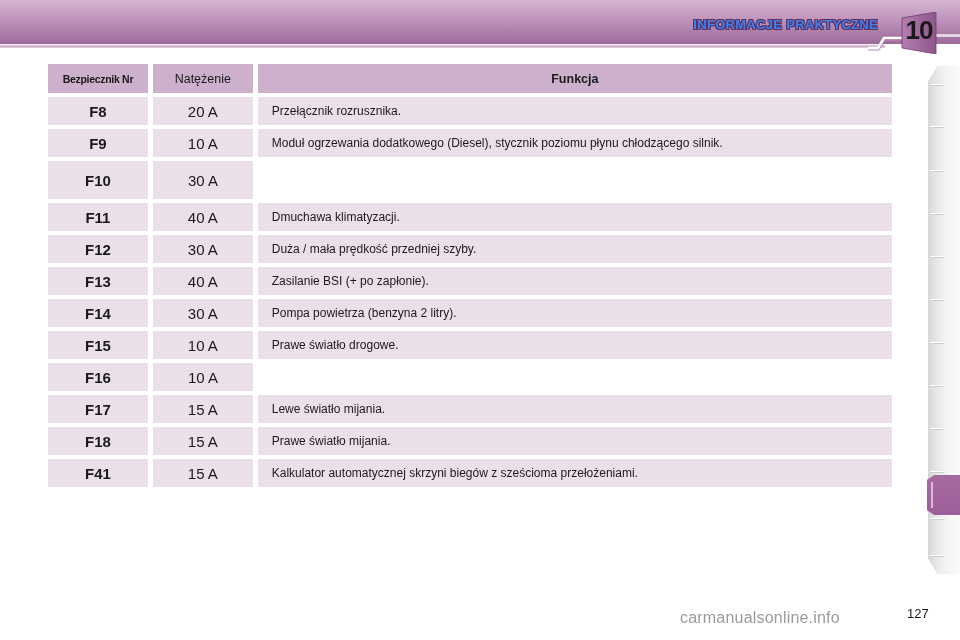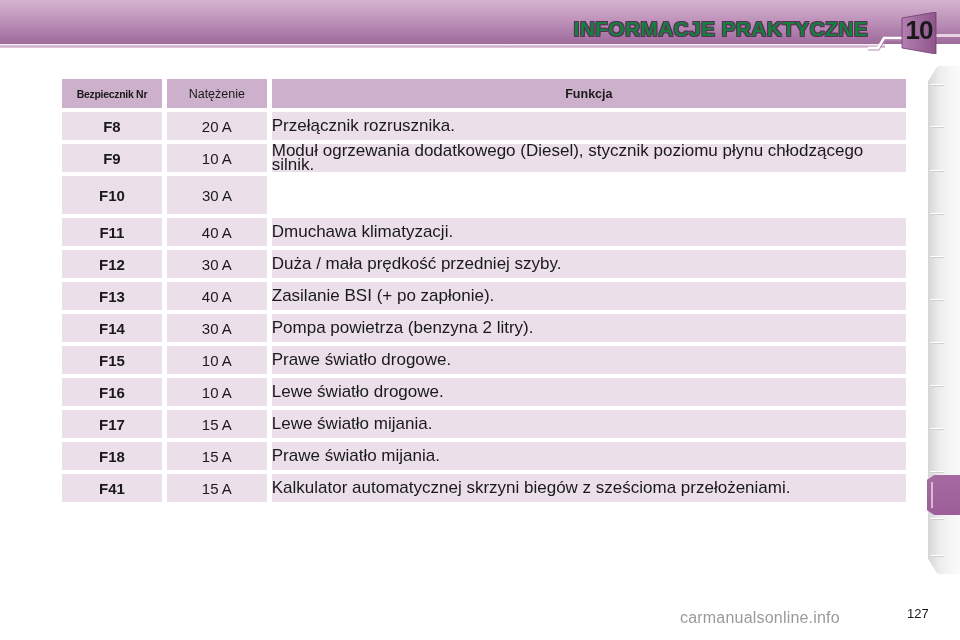--- a/index.html
+++ b/index.html
@@ -13,49 +13,49 @@
   }
   .header-line {
     position: absolute; left: 0; top: 44px; width: 885px; height: 4px;
     background: linear-gradient(to bottom, #ffffff 0%, #c9a7c6 60%, #e8d8e6 100%);
   }
   .header-line-right {
     position: absolute; left: 930px; top: 34px; width: 30px; height: 3px;
     background: #e6d4e4;
   }
   .header-title {
-    position: absolute; right: 92px; top: 17px;
-    font-size: 21px; font-weight: bold; letter-spacing: 0.3px;
-    color: #15803d;
+    position: absolute; right: 82px; top: 17px;
+    font-size: 13px; font-weight: bold; letter-spacing: 0.3px;
+    color: #3b82f6;
     text-shadow: 1px 1px 0 #5e2e5a, -1px -1px 0 #5e2e5a, 1px -1px 0 #5e2e5a, -1px 1px 0 #5e2e5a;
   }
   .chapter-connector {
     position: absolute; left: 868px; top: 32px; width: 40px; height: 20px;
   }
   .chapter-badge {
     position: absolute; left: 900px; top: 12px; width: 38px; height: 42px;
   }
   .chapter-number {
     position: absolute; left: 900px; top: 15px; width: 38px; height: 32px;
     text-align: center; font-size: 26px; font-weight: bold; color: #1a1a1a;
     letter-spacing: -1px;
   }
 
   
   .fuse-table {
-    position: absolute; left: 62px; top: 64px; width: 844px; margin-top: 15px;
+    position: absolute; left: 48px; top: 64px; width: 844px;
   }
   .row { display: flex; margin-bottom: 4px; }
   .cell {
     display: flex; align-items: center;
     font-size: 15px;
   }
   .c-nr { width: 100px; justify-content: center; font-weight: bold; }
   .c-amp { width: 100px; margin-left: 5px; justify-content: center; font-weight: normal; }
-  .c-fn { width: 635px; margin-left: 5px; padding-left: 0; font-size: 17px; line-height: 14px; }
+  .c-fn { width: 635px; margin-left: 5px; padding-left: 14px; font-size: 12px; line-height: 14px; }
 
   .row.head .cell { background: #cdb0cb; height: 29px; }
   .row.head .c-nr { font-size: 10.5px; letter-spacing: -0.3px; }
   .row.head .c-amp, .row.head .c-fn { font-size: 12.5px; }
   .row.head .c-fn { justify-content: center; padding-left: 0; font-weight: bold; }
 
   .row.body .cell { background: #ebe0ea; height: 28px; }
   .row.body.tall .cell { height: 38px; }
 
   
@@ -153,21 +153,20 @@
     <div class="cell c-fn">Pompa powietrza (benzyna 2 litry).</div>
   </div>
   <div class="row body">
     <div class="cell c-nr">F15</div>
     <div class="cell c-amp">10 A</div>
     <div class="cell c-fn">Prawe światło drogowe.</div>
   </div>
   <div class="row body">
     <div class="cell c-nr">F16</div>
     <div class="cell c-amp">10 A</div>
-    <div class="cell c-fn">Lewe światło drogowe.</div>
   </div>
   <div class="row body">
     <div class="cell c-nr">F17</div>
     <div class="cell c-amp">15 A</div>
     <div class="cell c-fn">Lewe światło mijania.</div>
   </div>
   <div class="row body">
     <div class="cell c-nr">F18</div>
     <div class="cell c-amp">15 A</div>
     <div class="cell c-fn">Prawe światło mijania.</div>

